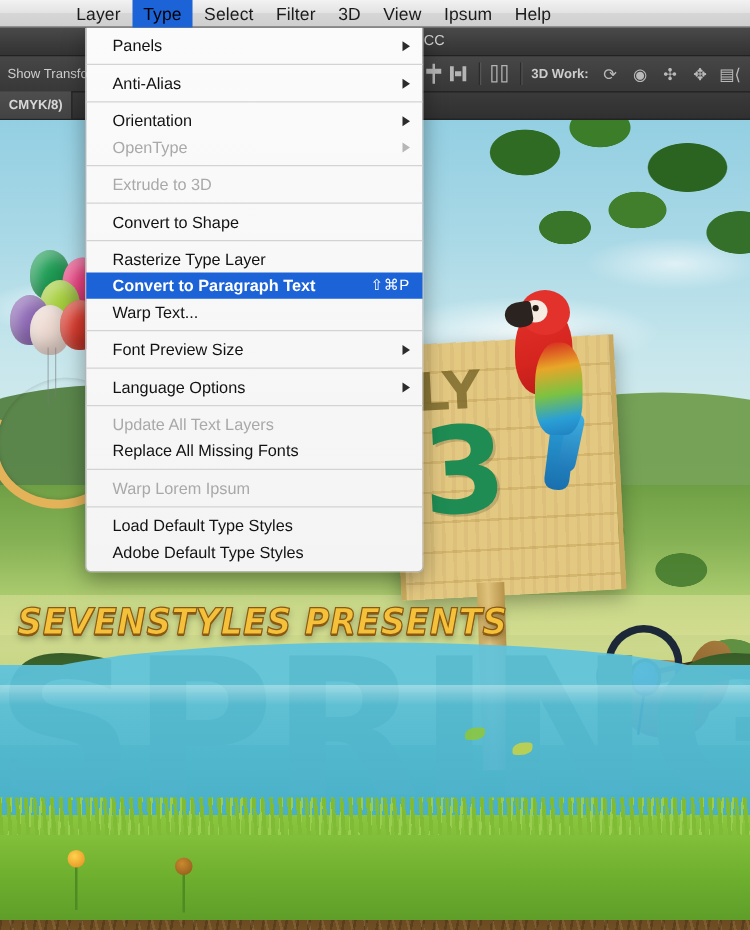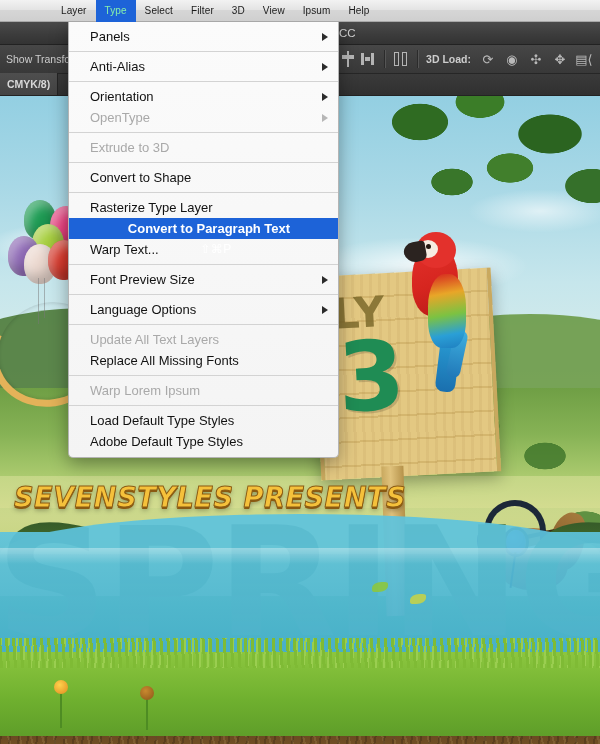--- a/index.html
+++ b/index.html
@@ -13,24 +13,24 @@
   
   #menubar{
     position:absolute; left:0; top:0; width:600px; height:22px;
     background:linear-gradient(180deg,#f2f2f2 0%,#e3e3e3 48%,#d6d6d6 50%,#cfcfcf 100%);
     border-bottom:1px solid #a8a8a8;
     display:flex; align-items:center;
     z-index:60;
   }
   .mb-item{
     height:22px; line-height:22px; padding:0 9px;
-    font-size:10px; color:#1b1b1b; letter-spacing:.1px;
+    font-size:14px; color:#1b1b1b; letter-spacing:.1px;
     white-space:nowrap; cursor:default;
   }
-  .mb-item.active{ background:#1d63d8; color:#86efac; }
+  .mb-item.active{ background:#1d63d8; color:#000000; }
 
   
   #ps-title{
     position:absolute; left:0; top:22px; width:600px; height:23px;
     background:linear-gradient(180deg,#4a4a4a 0%,#3b3b3b 60%,#333 100%);
     border-bottom:1px solid #222;
     color:#d2d2d2; font-size:11.5px;
     display:flex; align-items:center; justify-content:center;
     z-index:10;
   }
@@ -298,21 +298,21 @@
     position:relative; height:21px; line-height:21px;
     padding:0 10px 0 21px;
     font-size:13px; color:#121212;
     white-space:nowrap; cursor:default;
     display:flex; align-items:center;
   }
   .mi .lbl{ flex:1; }
   .mi .sc{ font-size:12px; color:#2a2a2a; letter-spacing:.5px; padding-left:14px;}
   .mi.dis{ color:#a9a9a9; }
   .mi.dis .arrow{ border-left-color:#b6b6b6; }
-  .mi.sel{ background:#1d63d8; color:#fff;flex-direction:column; }
+  .mi.sel{ background:#1d63d8; color:#fff; }
   .mi.sel .sc{ color:#fff; }
   .mi.sel .lbl{ font-weight:bold; }
   .arrow{
     width:0; height:0; margin-left:8px;
     border-top:4.5px solid transparent;
     border-bottom:4.5px solid transparent;
     border-left:6px solid #2b2b2b;
   }
   .msep{ height:1px; margin:4px 0; background:#d3d3d3; }
 </style>
@@ -336,21 +336,21 @@
     <i style="left:1px;top:2px;width:3px;height:12px;"></i>
     <i style="left:11px;top:2px;width:3px;height:12px;"></i>
     <i style="left:5px;top:6px;width:5px;height:4px;"></i>
   </span>
   <span class="opt-sep"></span>
   <span class="align-ico">
     <i style="left:1px;top:1px;width:5px;height:14px;background:transparent;border:1px solid #cfcfcf;"></i>
     <i style="left:9px;top:1px;width:5px;height:14px;background:transparent;border:1px solid #cfcfcf;"></i>
   </span>
   <span class="opt-sep"></span>
-  <span class="opt-text" style="font-weight:bold;margin:0 5px 0 2px;">3D Load:</span>
+  <span class="opt-text" style="font-weight:bold;margin:0 5px 0 2px;">3D Work:</span>
   <span class="ico3d">⟳</span>
   <span class="ico3d">◉</span>
   <span class="ico3d">✣</span>
   <span class="ico3d">✥</span>
   <span class="ico3d">▤⟨</span>
   <div style="width:4px"></div>
 </div>
 
 <div id="ps-tabbar">
   <div id="doc-tab">

